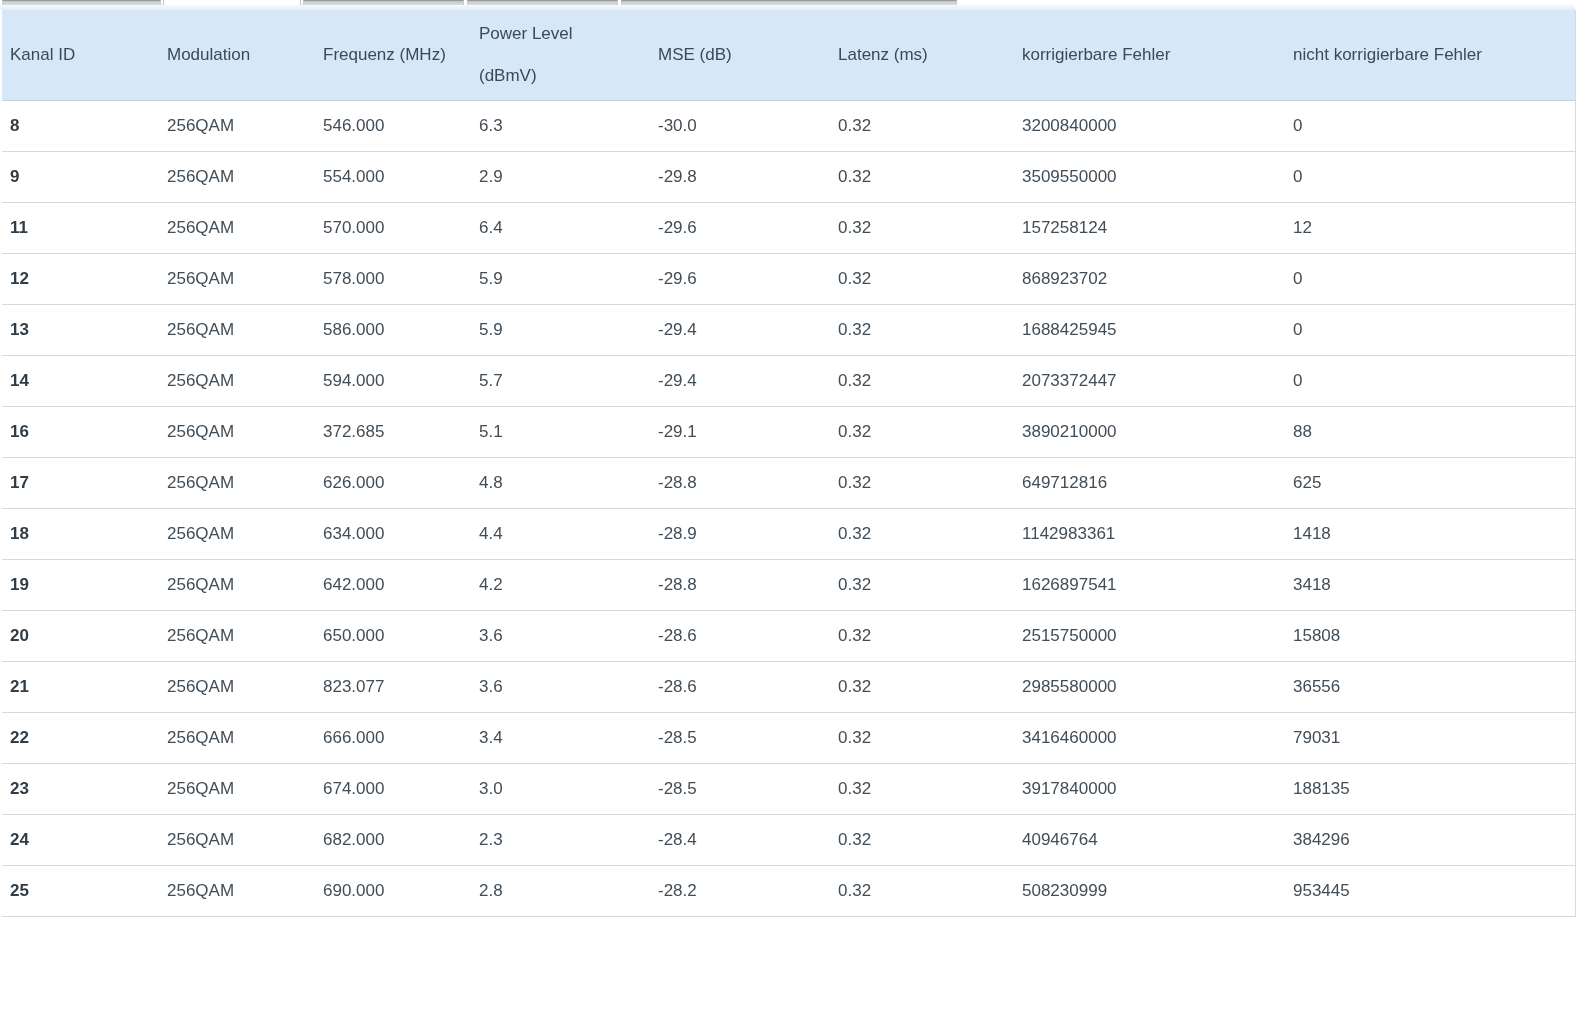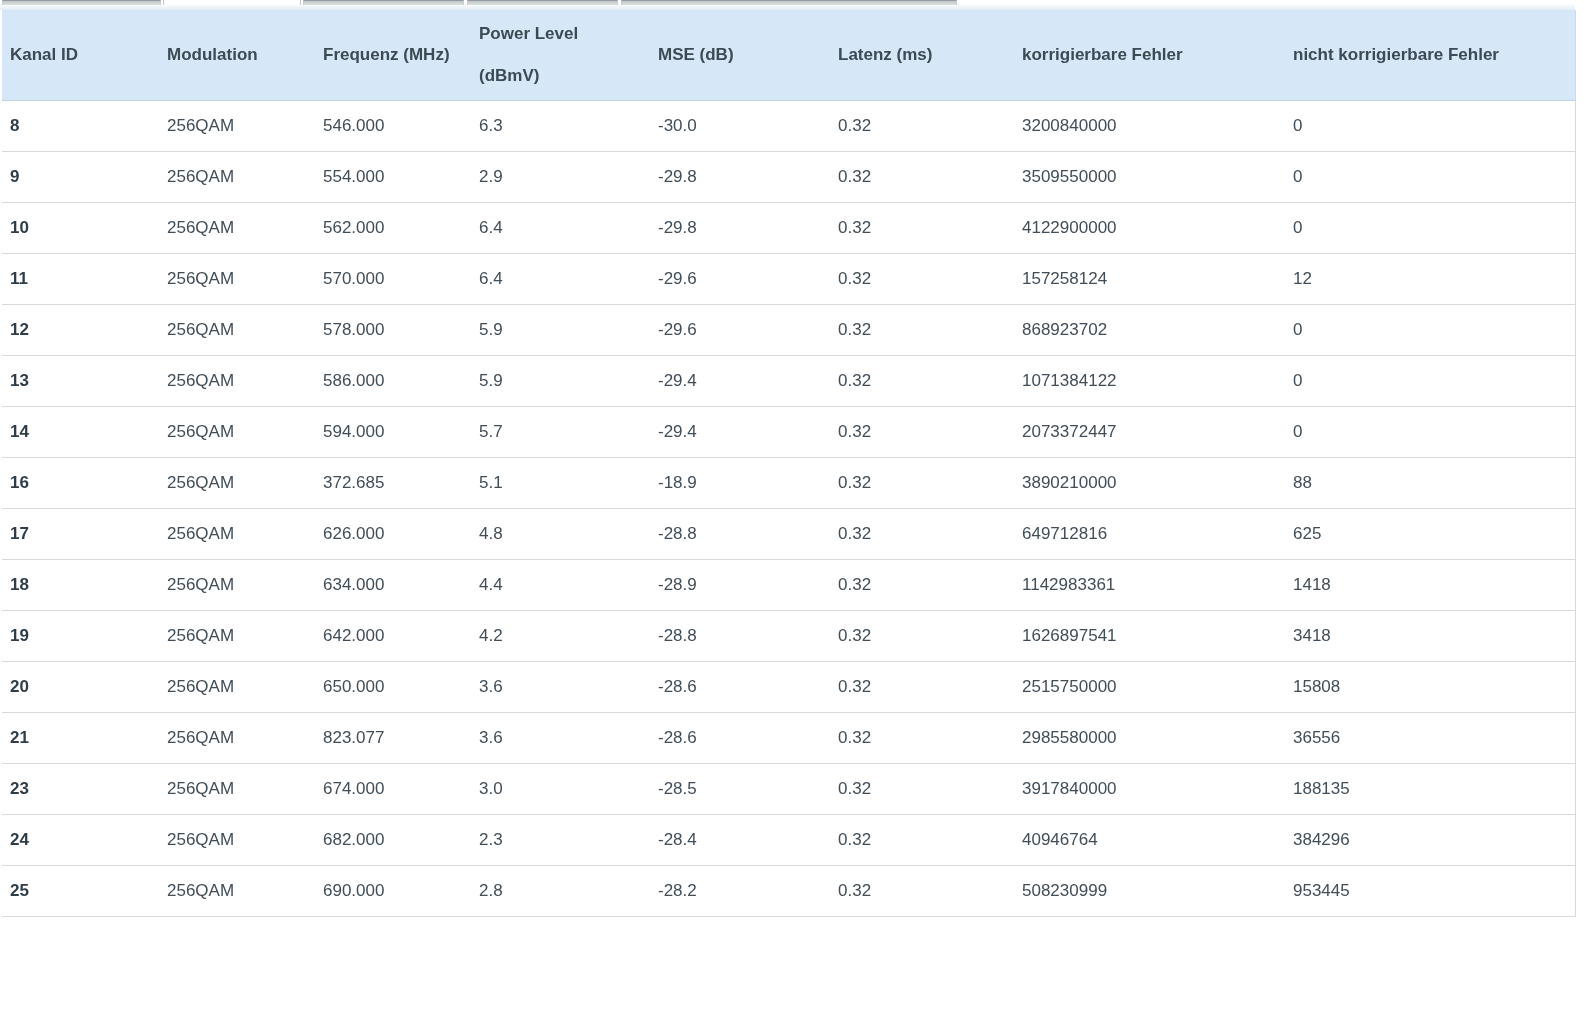--- a/index.html
+++ b/index.html
@@ -43,21 +43,21 @@
   }
   .channel-table th,
   .channel-table td{
     padding:0 4px 0 8px;text-align:left;overflow:hidden;
     font-size:17px;
   }
   .channel-table thead th{
     height:90px;vertical-align:middle;
     background:var(--header-bg);
     color:var(--header-text);
-    font-weight:bold;
+    font-weight:normal;
     line-height:42px;
     white-space:pre-line;
     border-bottom:1px solid var(--header-border);
   }
   .channel-table tbody td{
     height:50px;vertical-align:middle;
     color:var(--body-text);
     background:#ffffff;
     border-bottom:1px solid var(--row-border);
     white-space:nowrap;
@@ -117,30 +117,20 @@
         <td>9</td>
         <td>256QAM</td>
         <td>554.000</td>
         <td>2.9</td>
         <td>-29.8</td>
         <td>0.32</td>
         <td>3509550000</td>
         <td>0</td>
       </tr>
       <tr>
-        <td>10</td>
-        <td>256QAM</td>
-        <td>562.000</td>
-        <td>6.4</td>
-        <td>-29.8</td>
-        <td>0.32</td>
-        <td>4122900000</td>
-        <td>0</td>
-      </tr>
-      <tr>
         <td>11</td>
         <td>256QAM</td>
         <td>570.000</td>
         <td>6.4</td>
         <td>-29.6</td>
         <td>0.32</td>
         <td>157258124</td>
         <td>12</td>
       </tr>
       <tr>
@@ -153,39 +143,39 @@
         <td>868923702</td>
         <td>0</td>
       </tr>
       <tr>
         <td>13</td>
         <td>256QAM</td>
         <td>586.000</td>
         <td>5.9</td>
         <td>-29.4</td>
         <td>0.32</td>
-        <td>1071384122</td>
+        <td>1688425945</td>
         <td>0</td>
       </tr>
       <tr>
         <td>14</td>
         <td>256QAM</td>
         <td>594.000</td>
         <td>5.7</td>
         <td>-29.4</td>
         <td>0.32</td>
         <td>2073372447</td>
         <td>0</td>
       </tr>
       <tr>
         <td>16</td>
         <td>256QAM</td>
         <td>372.685</td>
         <td>5.1</td>
-        <td>-18.9</td>
+        <td>-29.1</td>
         <td>0.32</td>
         <td>3890210000</td>
         <td>88</td>
       </tr>
       <tr>
         <td>17</td>
         <td>256QAM</td>
         <td>626.000</td>
         <td>4.8</td>
         <td>-28.8</td>
@@ -225,20 +215,30 @@
       </tr>
       <tr>
         <td>21</td>
         <td>256QAM</td>
         <td>823.077</td>
         <td>3.6</td>
         <td>-28.6</td>
         <td>0.32</td>
         <td>2985580000</td>
         <td>36556</td>
+      </tr>
+      <tr>
+        <td>22</td>
+        <td>256QAM</td>
+        <td>666.000</td>
+        <td>3.4</td>
+        <td>-28.5</td>
+        <td>0.32</td>
+        <td>3416460000</td>
+        <td>79031</td>
       </tr>
       <tr>
         <td>23</td>
         <td>256QAM</td>
         <td>674.000</td>
         <td>3.0</td>
         <td>-28.5</td>
         <td>0.32</td>
         <td>3917840000</td>
         <td>188135</td>

